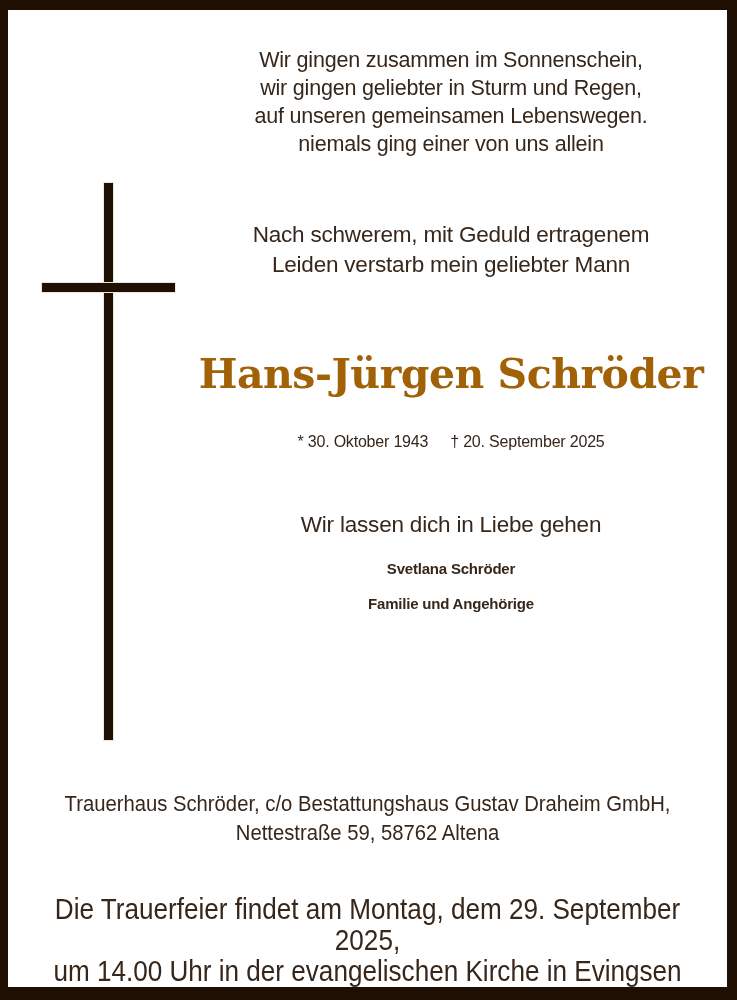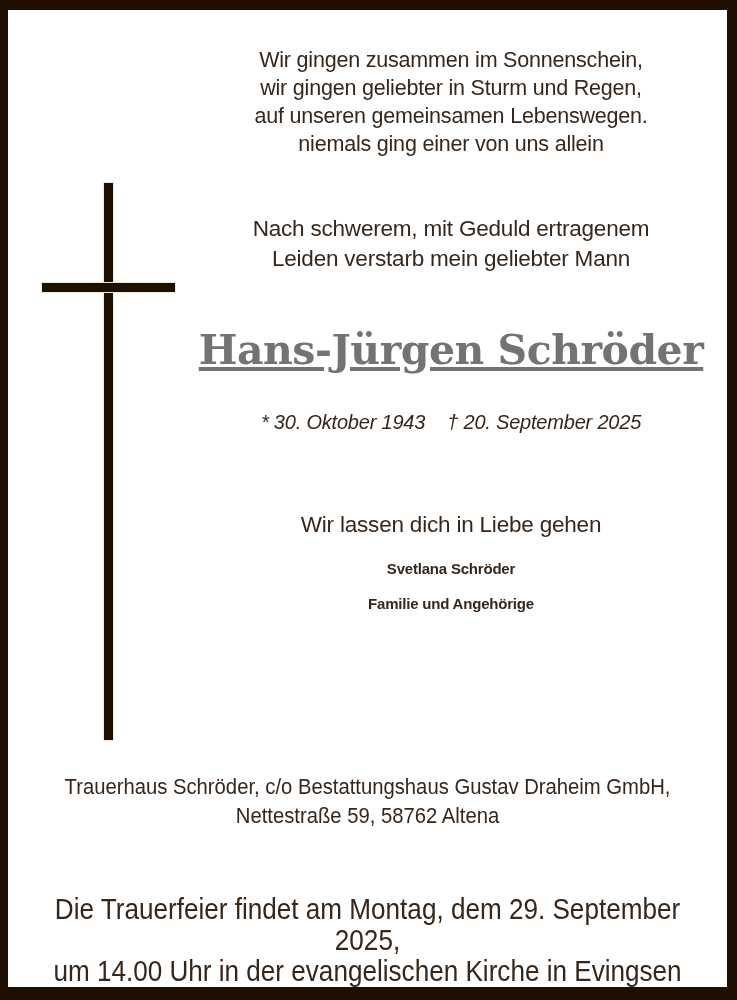--- a/index.html
+++ b/index.html
@@ -39,62 +39,60 @@
   
   .col { left: 157px; width: 572px; text-align: center; }
 
   .poem {
     top: 36px;
     font-size: 21.5px;
     line-height: 28px;
     letter-spacing: -0.2px;
   }
   .intro {
-    top: 204px;
+    top: 210px;
     font-size: 22.5px;
     line-height: 30px;
     letter-spacing: -0.2px;
   }
   .name {
-    top: 316px;
+    top: 340px;
     font-family: "DejaVu Serif", "Liberation Serif", serif;
     font-weight: 700;
     font-size: 41px;
     line-height: 48px;
-    color: #737373;
+    color: #a16207;
     letter-spacing: -0.5px;
-    text-decoration: underline;
   }
   .dates {
-    top: 397px;
-    font-size: 20px;
+    top: 417px;
+    font-size: 16px;
     line-height: 30px;
     letter-spacing: -0.2px;
-    font-style: italic;
   }
   .dates .death { margin-left: 22px; }
   .farewell {
     top: 500px;
     font-size: 22.5px;
     line-height: 30px;
     letter-spacing: -0.2px;
   }
   .mourners {
     top: 541px;
     font-size: 15px;
     line-height: 35px;
     font-weight: 700;
     letter-spacing: -0.2px;
   }
 
   
   .wide { left: 0; width: 719px; text-align: center; }
   .condensed { transform: scaleX(0.9); transform-origin: 50% 0; }
   .funeral-home {
-    top: 762px;
+    top: 779px;
     font-size: 22.5px;
     line-height: 29px;
   }
   .service {
     top: 884px;
     font-size: 29px;
     line-height: 31px;
   }
 </style>
 </head>

